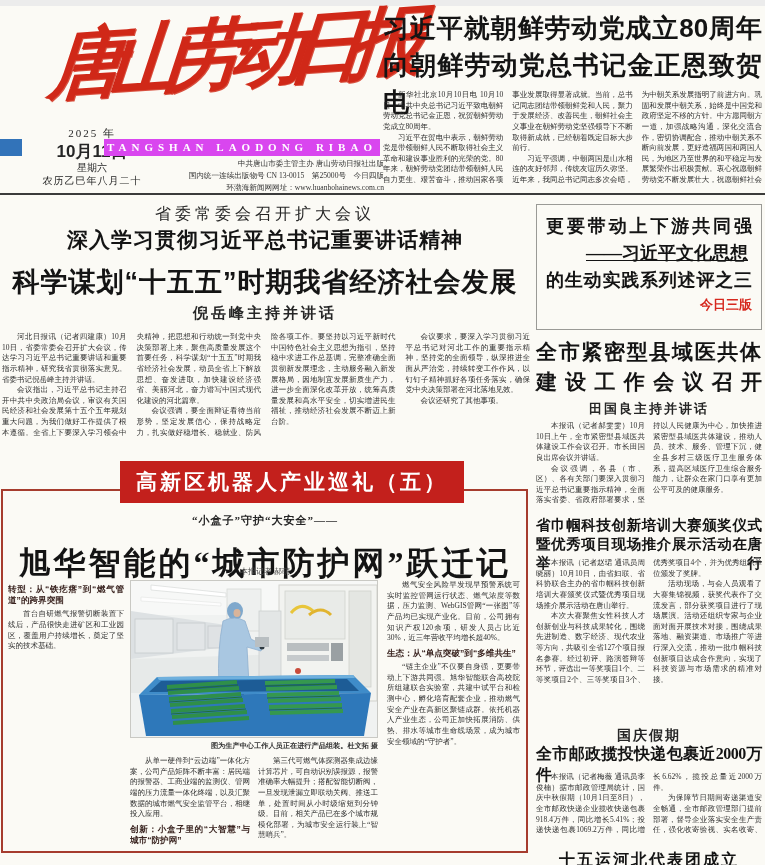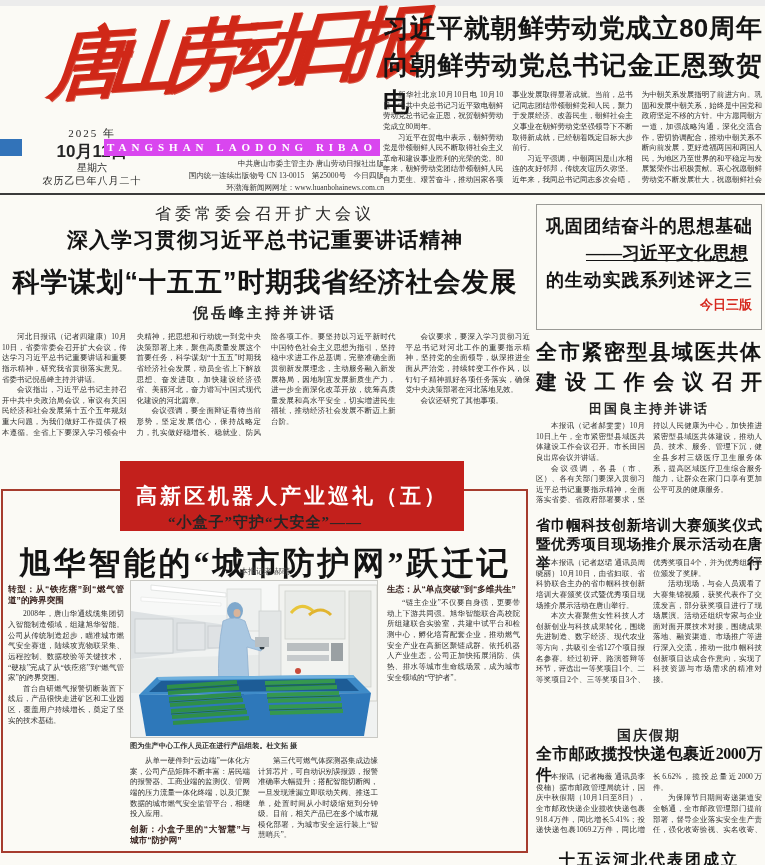--- a/index.html
+++ b/index.html
@@ -46,29 +46,29 @@
   .small { font-size:7.5px; line-height:1.42; text-align:justify; color:#2e2e2e; }
   .small p { text-indent:2em; margin:0; }
   .cols2 { column-count:2; column-gap:8px; }
   .cols3 { column-count:3; column-gap:9px; }
   .cols4 { column-count:4; column-gap:10px; }
   .subhd { font-family:"Liberation Sans",sans-serif; font-weight:bold; font-size:8.6px;
            color:#3a2420; margin:4px 0 3px; text-indent:0; line-height:1.3; }
 
   
   .fbox { left:1px; top:489px; width:527px; height:364px; border:2px solid #a63c2e; background:#fbfaf5; }
-  .fbanner { left:120px; top:461px; background:#c3201c; color:#fff; padding:21px 16px;
+  .fbanner { left:120px; top:461px; background:#c3201c; color:#fff; padding:7px 16px;
              font-family:Liberation Sans, sans-serif; font-weight:bold; font-size:21px; letter-spacing:3px; }
-  .fkicker { left:30px; top:513px; width:470px; font-size:15px; font-weight:bold; letter-spacing:1px; }
+  .fkicker { left:30px; top:513px; width:470px; font-size:11px; font-weight:bold; letter-spacing:1px; }
   .fhl { left:10px; top:542px; width:510px; font-size:32px; letter-spacing:3px; }
   .fbyline { left:10px; top:566px; width:510px; font-size:8px; color:#444; }
   .fcolA { left:8px; top:580px; width:116px; height:268px; overflow:hidden; }
   .fcolD { left:387px; top:580px; width:133px; height:268px; overflow:hidden; }
   .fphoto { left:130px; top:580px; width:248px; height:158px; border:1px solid #c9c9c4; background:#eef0ef; }
-  .fcap { left:130px; top:741px; width:248px; display:flex; justify-content:flex-start;
+  .fcap { left:130px; top:741px; width:248px; display:flex; justify-content:flex-end;
           font-size:7.2px; font-weight:bold; color:#333; }
   .fbottom { left:130px; top:756px; width:248px; height:93px; overflow:hidden; }
 
   
   .combox { left:536px; top:204px; width:226px; height:126px; border:1.5px solid #9a9a96; padding:9px 9px 6px; }
   .combox .l1 { font-size:18px; }
   .combox .l2 { font-size:18px; text-align:right; padding-right:4px; margin-top:3px;text-decoration:underline; }
   .combox .l3 { font-size:18px; margin-top:3px; }
   .combox .note { color:#d6281e; font-size:13px; font-weight:bold; text-align:right; margin-top:4px; }
 
@@ -136,21 +136,20 @@
 
   <div class="abs fbox"></div>
   <div class="abs fbanner">高新区机器人产业巡礼（五）</div>
   <div class="abs fkicker center">“小盒子”守护“大安全”——</div>
   <div class="abs fhl hl-serif center">旭华智能的“城市防护网”跃迁记</div>
   <div class="abs fbyline center">本报记者 郝萌</div>
 
   <div class="abs fcolA small">
     <div class="subhd">转型：从“铁疙瘩”到“燃气管道”的跨界突围</div>
     <div>
-        <p>2008年，唐山华通线缆集团切入智能制造领域，组建旭华智能。公司从传统制造起步，瞄准城市燃气安全赛道，陆续攻克物联采集、远程控制、数据校验等关键技术，“硬核”完成了从“铁疙瘩”到“燃气管家”的跨界突围。</p>
         <p>首台自研燃气报警切断装置下线后，产品很快走进矿区和工业园区，覆盖用户持续增长，奠定了坚实的技术基础。</p>
       </div>
   </div>
 
   <div class="abs fphoto">
     <svg width="246" height="156" viewBox="0 0 246 156">
       <rect x="0" y="0" width="246" height="156" fill="#f0f2f1"></rect>
       <rect x="0" y="0" width="246" height="34" fill="#f7f8f7"></rect>
       <polygon points="20,4 95,12 95,16 20,9" fill="#ffffff" stroke="#dcdedd" stroke-width="0.8"></polygon>
       <polygon points="10,16 90,22 90,25 10,20" fill="#fdfdfd" stroke="#e2e4e3" stroke-width="0.6"></polygon>
@@ -209,38 +208,41 @@
       </g>
       <polygon points="26,96 222,94 224,97 28,99" fill="#6fb0dd"></polygon>
     </svg>
   </div>
   <div class="abs fcap">
     <span>图为生产中心工作人员正在进行产品组装。</span>
     <span>杜文拓 摄</span>
   </div>
 
   <div class="abs fcolD small">
+    <div>
+        <p>燃气安全风险早发现早预警系统可实时监控管网运行状态、燃气浓度等数据，压力监测、WebGIS管网“一张图”等产品均已实现产业化。目前，公司拥有知识产权120余项，研发人员占比近30%，近三年营收平均增长超40%。</p>
+      </div>
     <div class="subhd">生态：从“单点突破”到“多维共生”</div>
     <div>
         <p>“链主企业”不仅要自身强，更要带动上下游共同强。旭华智能联合高校院所组建联合实验室，共建中试平台和检测中心，孵化培育配套企业，推动燃气安全产业在高新区聚链成群。依托机器人产业生态，公司正加快拓展消防、供热、排水等城市生命线场景，成为城市安全领域的“守护者”。</p>
       </div>
   </div>
 
   <div class="abs fbottom small cols2">
     <div>
         <p>从单一硬件到“云边端”一体化方案，公司产品矩阵不断丰富：居民端的报警器、工商业端的监测仪、管网端的压力流量一体化终端，以及汇聚数据的城市燃气安全监管平台，相继投入应用。</p>
       </div>
     <div class="subhd">创新：小盒子里的“大智慧”与城市“防护网”</div>
     <div>
         <p>第三代可燃气体探测器集成边缘计算芯片，可自动识别误报源，报警准确率大幅提升；搭配智能切断阀，一旦发现泄漏立即联动关阀、推送工单，处置时间从小时级缩短到分钟级。目前，相关产品已在多个城市规模化部署，为城市安全运行装上“智慧哨兵”。</p>
       </div>
   </div>
 
   <div class="abs combox hl-serif">
-    <div class="l1 stretch">巩固团结奋斗的思想基础</div>
+    <div class="l1 stretch">更要带动上下游共同强</div>
     <div class="l2">——习近平文化思想</div>
     <div class="l3 stretch">的生动实践系列述评之三</div>
     <div class="note">今日三版</div>
   </div>
 
   <div class="abs med-h2 hl-serif stretch">建设工作会议召开</div>
   <div class="abs med-h1 hl-serif stretch">全市紧密型县域医共体</div>
   <div class="abs med-deck center">田国良主持并讲话</div>
   <div class="abs med-body small cols2">
       <p>本报讯（记者郝雯雯）10月10日上午，全市紧密型县域医共体建设工作会议召开。市长田国良出席会议并讲话。</p>

